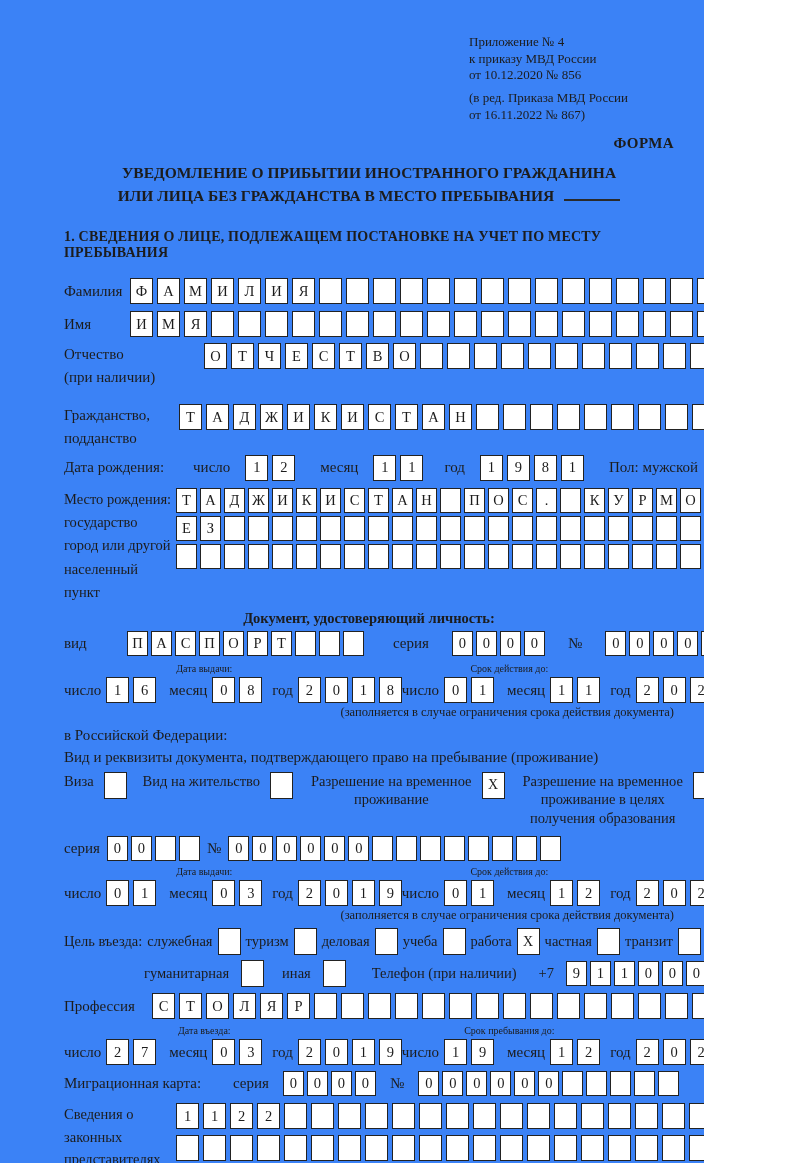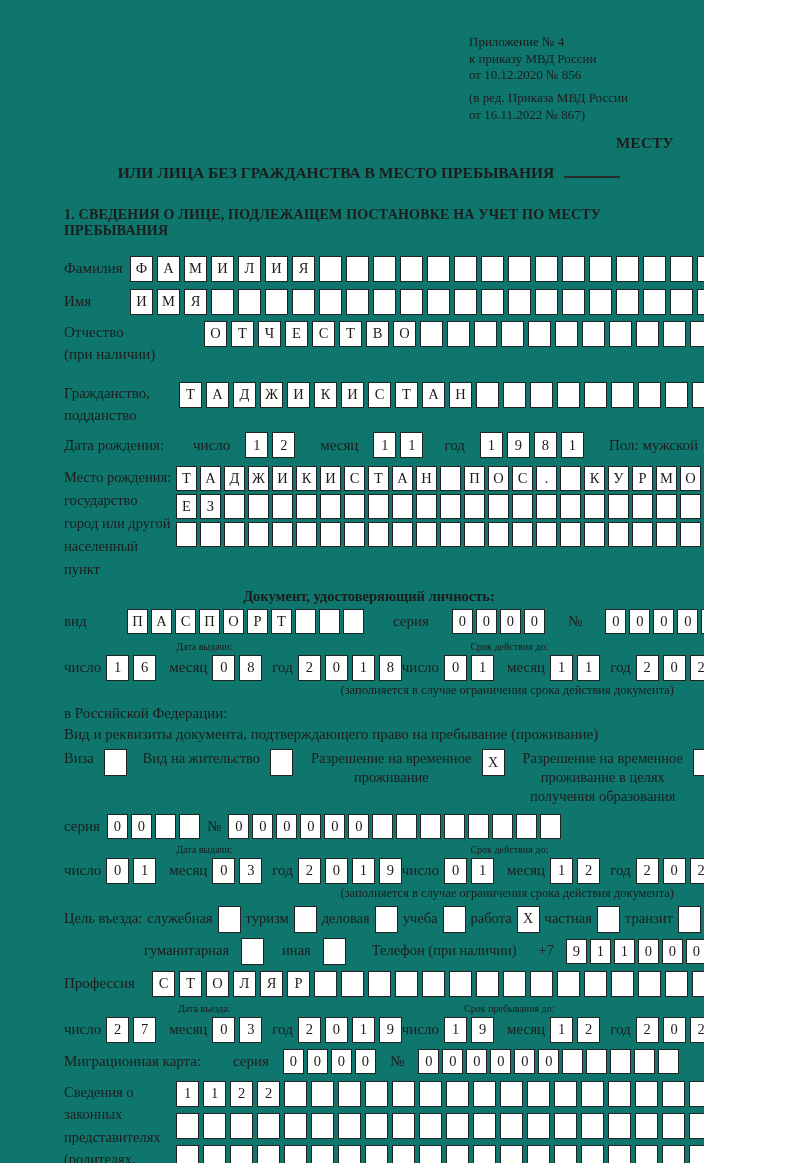--- a/index.html
+++ b/index.html
@@ -1,18 +1,18 @@
 <!DOCTYPE html>
 <html><head>
 <meta charset="utf-8">
 <style>
   * { box-sizing: border-box; margin: 0; padding: 0; }
   html, body { background: #ffffff; }
   .page {
-    width: 704px; height: 1163px; background: #0f766e;
+    width: 704px; height: 1163px; background: #3b82f6;
     font-family: "Liberation Serif", "DejaVu Serif", serif;
     color: #1c1c1c; padding: 34px 30px 25px 64px; overflow: hidden;
   }
   .appendix { margin-left: auto; width: 205px; font-size: 13px; line-height: 1.28; }
   .appendix .rev { margin-top: 6px; }
   .forma { text-align: right; font-weight: bold; font-size: 15px; margin-top: 12px; letter-spacing: .4px; }
   .title { text-align: center; font-weight: bold; font-size: 15.5px; line-height: 1.45; margin-top: 10px; }
   .blank { display: inline-block; width: 56px; border-bottom: 2px solid #2a2a2a; margin-left: 10px; vertical-align: baseline; }
   .sec-heading { font-weight: bold; font-size: 14px; margin-top: 22px; margin-bottom: 17px; letter-spacing: .2px; }
   .row { display: flex; align-items: center; }
@@ -48,23 +48,24 @@
 <div class="page">
 
   <div class="appendix">
     <div>Приложение № 4</div>
     <div>к приказу МВД России</div>
     <div>от 10.12.2020 № 856</div>
     <div class="rev">(в ред. Приказа МВД России</div>
     <div>от 16.11.2022 № 867)</div>
   </div>
 
-  <div class="forma">МЕСТУ</div>
+  <div class="forma">ФОРМА</div>
 
   <div class="title">
+    <div>УВЕДОМЛЕНИЕ О ПРИБЫТИИ ИНОСТРАННОГО ГРАЖДАНИНА</div>
     <div><span>ИЛИ ЛИЦА БЕЗ ГРАЖДАНСТВА В МЕСТО ПРЕБЫВАНИЯ</span><span class="blank"></span></div>
   </div>
 
   <div class="sec-heading">1. СВЕДЕНИЯ О ЛИЦЕ, ПОДЛЕЖАЩЕМ ПОСТАНОВКЕ НА УЧЕТ ПО МЕСТУ ПРЕБЫВАНИЯ</div>
 
   <div class="row mb7">
     <span class="lbl" style="width:66px">Фамилия</span>
     <span class="cells">
         <span class="cell">Ф</span>
         <span class="cell">А</span>

